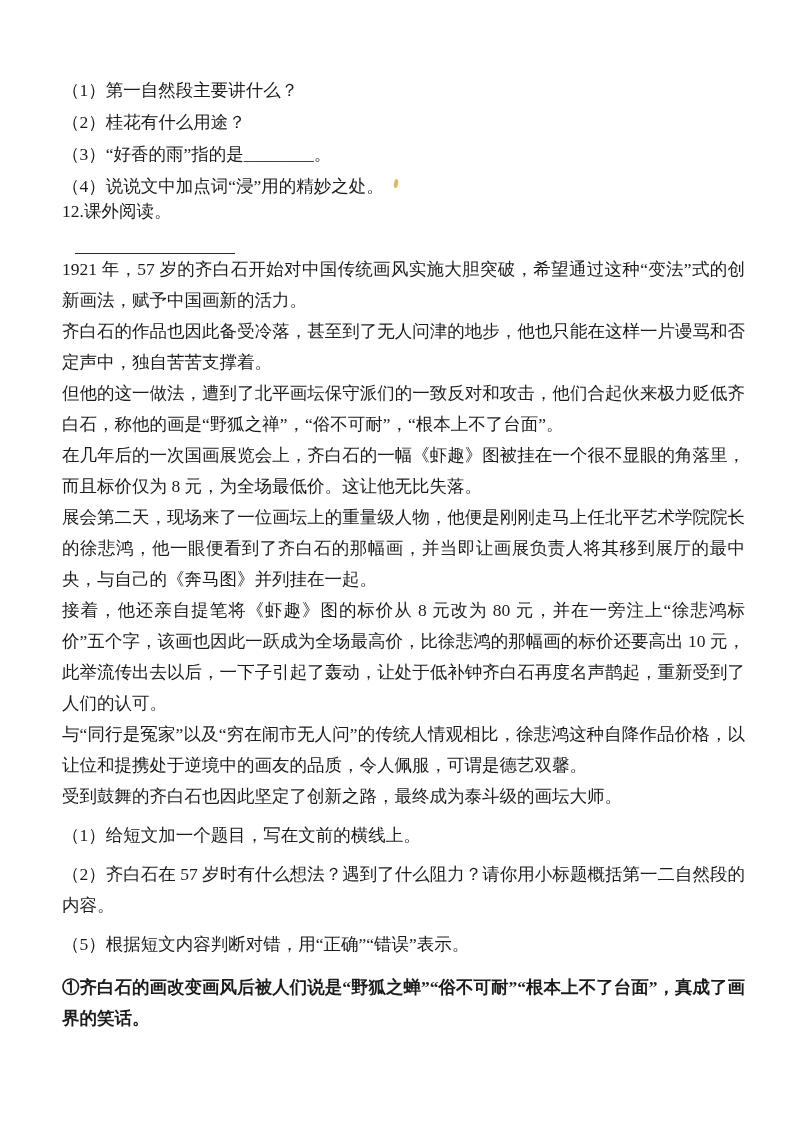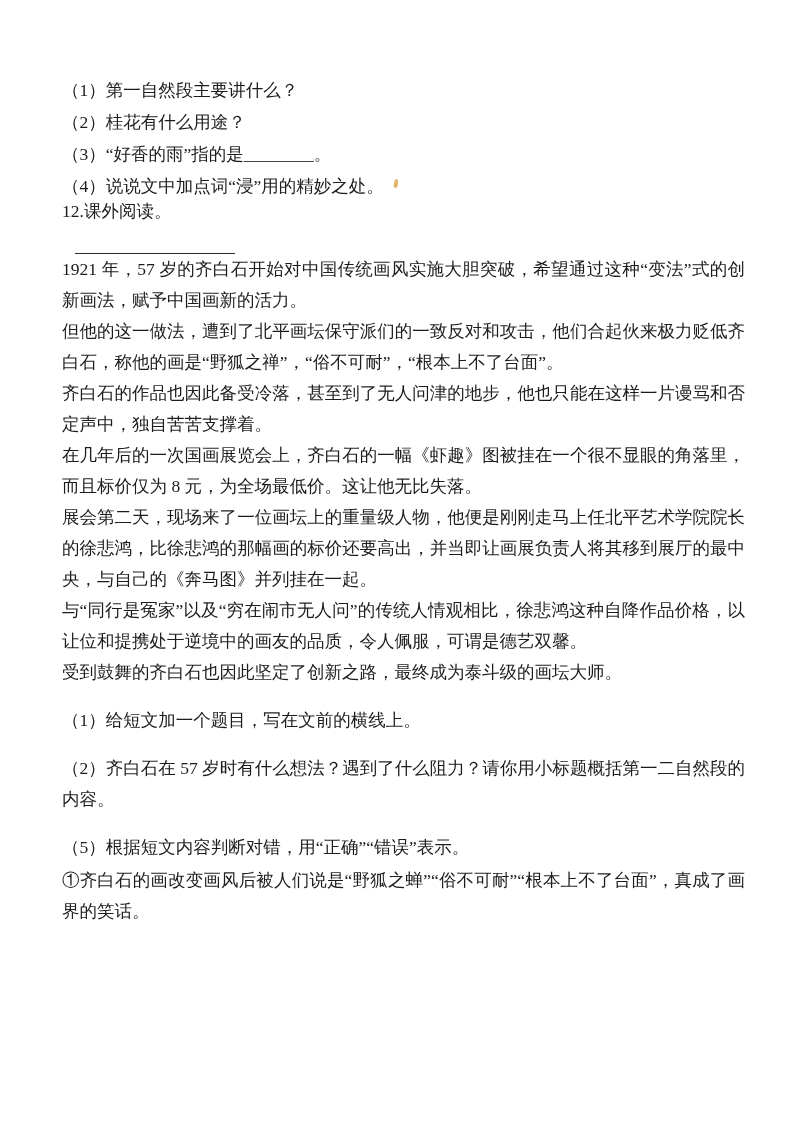--- a/index.html
+++ b/index.html
@@ -34,29 +34,30 @@
   }
   .passage p{
     margin:0;
     line-height:31px;
     text-align:justify;
     text-justify:inter-ideograph;
   }
   .passage p:first-of-type{}
   .bq-line{
     line-height:31px;
-    margin-top:17px;
+    margin-top:8px;
     text-align:justify;
     text-justify:inter-ideograph;
   }
   .statement{
     line-height:31px;
-    margin-top:2px;
+    margin-top:12px;
     text-align:justify;
     text-justify:inter-ideograph;
+    font-weight:bold;
   }
   .highlight-mark{
     position:absolute;
     left:394px;top:179px;
     width:4px;height:9px;
     border-radius:50% 50% 50% 50%/60% 60% 40% 40%;
     transform:rotate(10deg);
     opacity:.9;
   }
 </style>
@@ -72,24 +73,25 @@
         <div class="q-line">（3）“好香的雨”指的是________。</div>
         <div class="q-line">（4）说说文中加点词“浸”用的精妙之处。</div>
       </div>
 
     <div class="section-label">12.课外阅读。</div>
 
     <div class="title-blank" id="title-blank" style="display: block;"></div>
 
     <div class="passage" id="passage">
         <p>1921 年，57 岁的齐白石开始对中国传统画风实施大胆突破，希望通过这种“变法”式的创新画法，赋予中国画新的活力。</p>
+        <p>齐白石的作品也因此备受冷落，甚至到了无人问津的地步，他也只能在这样一片谩骂和否定声中，独自苦苦支撑着。</p>
         <p>但他的这一做法，遭到了北平画坛保守派们的一致反对和攻击，他们合起伙来极力贬低齐白石，称他的画是“野狐之禅”，“俗不可耐”，“根本上不了台面”。</p>
-        <p>齐白石的作品也因此备受冷落，甚至到了无人问津的地步，他也只能在这样一片谩骂和否定声中，独自苦苦支撑着。</p>
         <p>在几年后的一次国画展览会上，齐白石的一幅《虾趣》图被挂在一个很不显眼的角落里，而且标价仅为 8 元，为全场最低价。这让他无比失落。</p>
-        <p>展会第二天，现场来了一位画坛上的重量级人物，他便是刚刚走马上任北平艺术学院院长的徐悲鸿，比徐悲鸿的那幅画的标价还要高出，并当即让画展负责人将其移到展厅的最中央，与自己的《奔马图》并列挂在一起。</p>
+        <p>展会第二天，现场来了一位画坛上的重量级人物，他便是刚刚走马上任北平艺术学院院长的徐悲鸿，他一眼便看到了齐白石的那幅画，并当即让画展负责人将其移到展厅的最中央，与自己的《奔马图》并列挂在一起。</p>
+        <p>接着，他还亲自提笔将《虾趣》图的标价从 8 元改为 80 元，并在一旁注上“徐悲鸿标价”五个字，该画也因此一跃成为全场最高价，比徐悲鸿的那幅画的标价还要高出 10 元，此举流传出去以后，一下子引起了轰动，让处于低补钟齐白石再度名声鹊起，重新受到了人们的认可。</p>
         <p>与“同行是冤家”以及“穷在闹市无人问”的传统人情观相比，徐悲鸿这种自降作品价格，以让位和提携处于逆境中的画友的品质，令人佩服，可谓是德艺双馨。</p>
         <p>受到鼓舞的齐白石也因此坚定了创新之路，最终成为泰斗级的画坛大师。</p>
       </div>
 
     <div id="bottom-questions">
         <div class="bq-line">（1）给短文加一个题目，写在文前的横线上。</div>
         <div class="bq-line">（2）齐白石在 57 岁时有什么想法？遇到了什么阻力？请你用小标题概括第一二自然段的内容。</div>
         <div class="bq-line">（5）根据短文内容判断对错，用“正确”“错误”表示。</div>
       </div>
 

